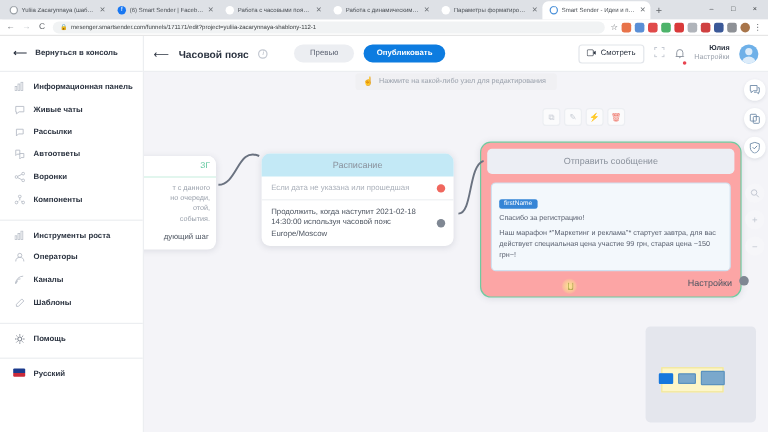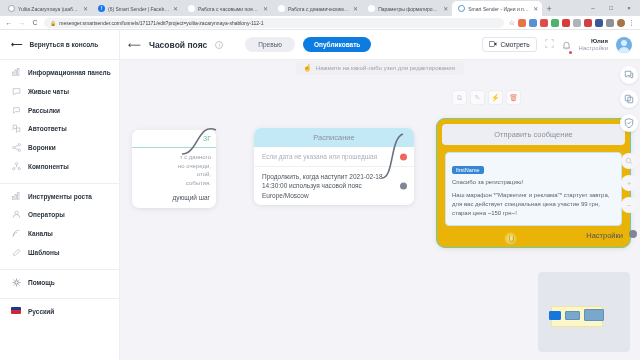--- a/index.html
+++ b/index.html
@@ -247,21 +247,20 @@
     z-index: 4;
   }
   .hint-hand { color: #e8a33d; font-size: 7px; }
 
   
   .node {
     position: absolute;
     background: #fff;
     border-radius: 7px;
     box-shadow: 0 1px 5px rgba(60,70,90,0.13);
-    margin-left: 36px;
   }
   .node-head {
     text-align: center;
     font-size: 7.5px;
     color: #8a919c;
     padding: 5px 0;
     border-radius: 7px 7px 0 0;
   }
   .node-row {
     font-size: 6.5px;
@@ -305,25 +304,25 @@
   
   #node-schedule {
     left: 98px; top: 98px;
     width: 160px;
   }
   #node-schedule .node-head { background: #c3e9f6; }
 
   
   #node-message {
     left: 280px; top: 88px;
-    width: 195px;
+    width: 218px;
     border: 1.3px solid #6fcba0;
     border-radius: 9px;
     padding: 5px;
-    background: #eab308;
+    background: #fca5a5;
   }
   #node-message .node-head {
     background: #eceef4;
     border-radius: 4px;
     font-size: 7.5px;
     padding: 6px 0;
   }
   .bubble {
     margin: 7px 3px 0;
     border: 1px solid #cfe0ef;

